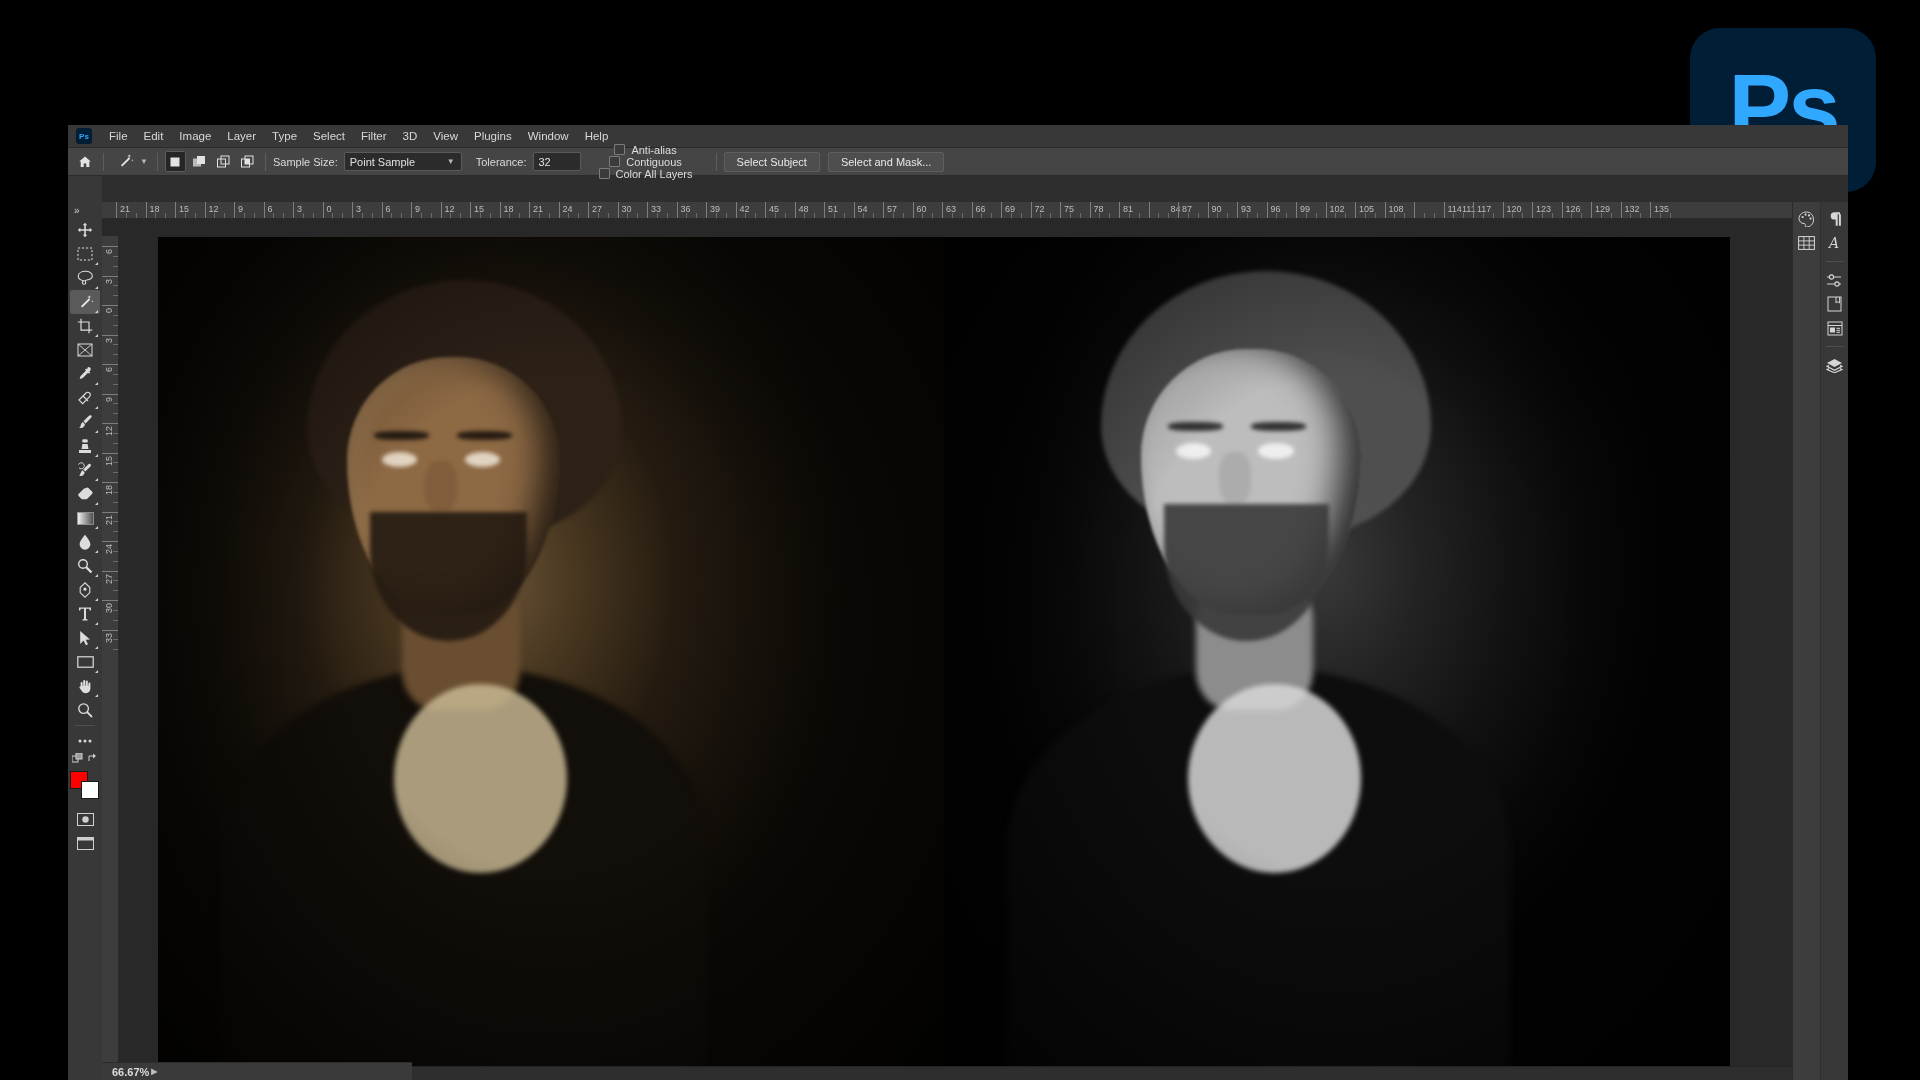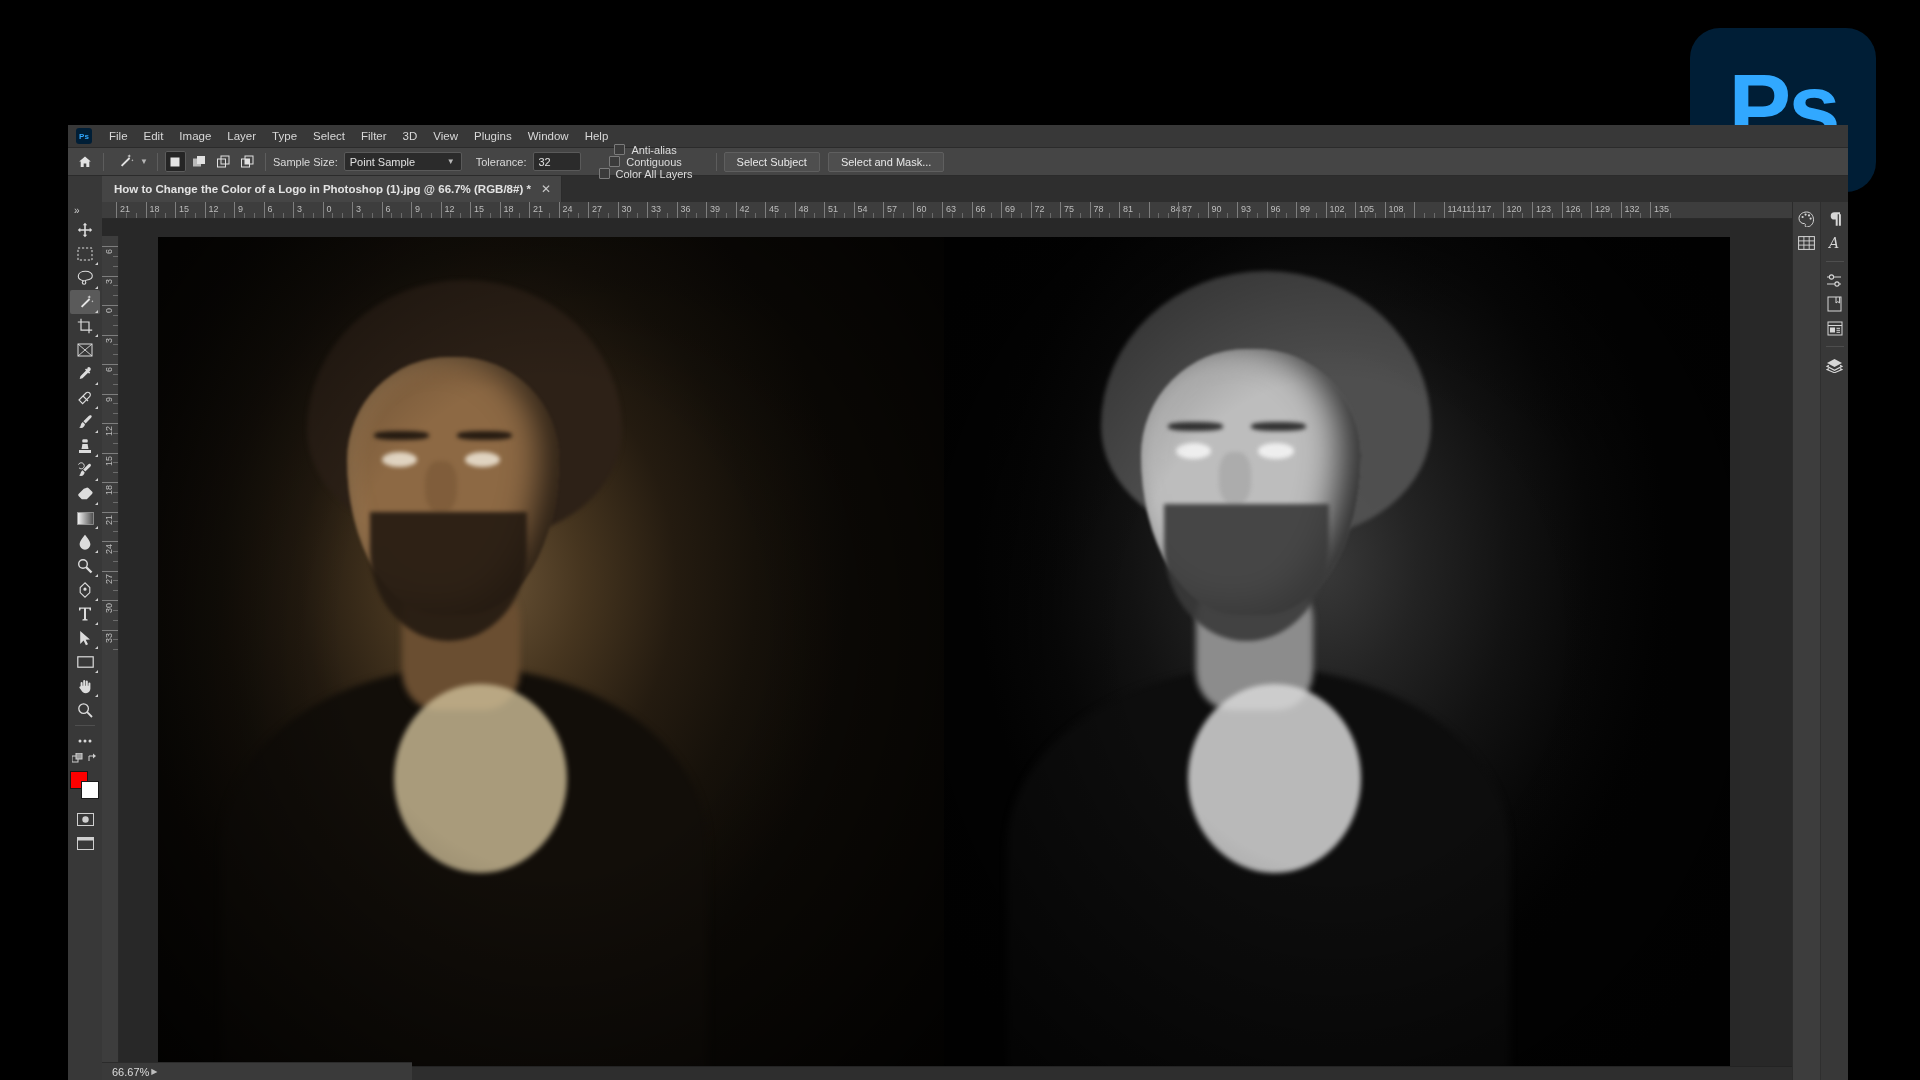--- a/index.html
+++ b/index.html
@@ -250,21 +250,21 @@
   .vscroll { position:absolute; right:0; top:17px; bottom:16px; width:13px; background:#2e2e2e; border-left:1px solid #232323; z-index:4;}
   .vscroll .thumb { position:absolute; left:2px; width:9px; top: 210px; height: 420px; background:#5c5c5c; border-radius:5px; }
   .vscroll .arrow { position:absolute; left:0; width:13px; height:13px; color:#9a9a9a; font-size:8px; display:flex;align-items:center;justify-content:center;}
   .vscroll .arrow.up { top:0; } .vscroll .arrow.dn { bottom:0; }
   .hscroll { position:absolute; left:34px; right:13px; bottom:0; height:14px; background:#2e2e2e; border-top:1px solid #232323; z-index:4;}
 
   
   .statusbar {
     position:absolute; left:34px; bottom:0; height:18px; width: 310px;
     background:#3a3a3a; display:flex; align-items:center; gap:2px;
-    padding-left: 10px; z-index:5; border-top:1px solid #2b2b2b;
+    padding-left: 10px; z-index:5; border-top:1px solid #2b2b2b;font-weight:bold;
   }
   .statusbar .zoom { color:#dcdcdc; font-size:11px; }
   .statusbar .chev { color:#bdbdbd; font-size:8px; }
 
   
   .rightdock {
     position:absolute; right:0; top:0; bottom:0; width:56px;
     background:#383838; border-left:1px solid #2b2b2b;
     display:flex; z-index:6;
   }
@@ -380,24 +380,20 @@
           </div>
         </div>
 
       <div class="ob-sep"></div>
       <div class="ob-btn">Select Subject</div>
       <div class="ob-btn">Select and Mask...</div>
     </div>
 
     <div class="tabbar">
       <div class="gutter"></div>
-      <div class="tab">
-        <span>How to Change the Color of a Logo in Photoshop (1).jpg @ 66.7% (RGB/8#) *</span>
-        <span class="close">✕</span>
-      </div>
     </div>
 
     <div class="ps-body">
 
       <div class="toolcol">
         <div class="collapse">»</div>
         <div id="tool-list" style="display:flex;flex-direction:column;align-items:center;">
             <div class="tool">
               <svg width="16" height="16" viewBox="0 0 16 16">
                 <path d="M8 .8 5.8 3.3h1.4v3.9H3.3V5.8L.8 8l2.5 2.2V8.8h3.9v3.9H5.8L8 15.2l2.2-2.5H8.8V8.8h3.9v1.4L15.2 8l-2.5-2.2v1.4H8.8V3.3h1.4z" fill="#dcdcdc"></path>

